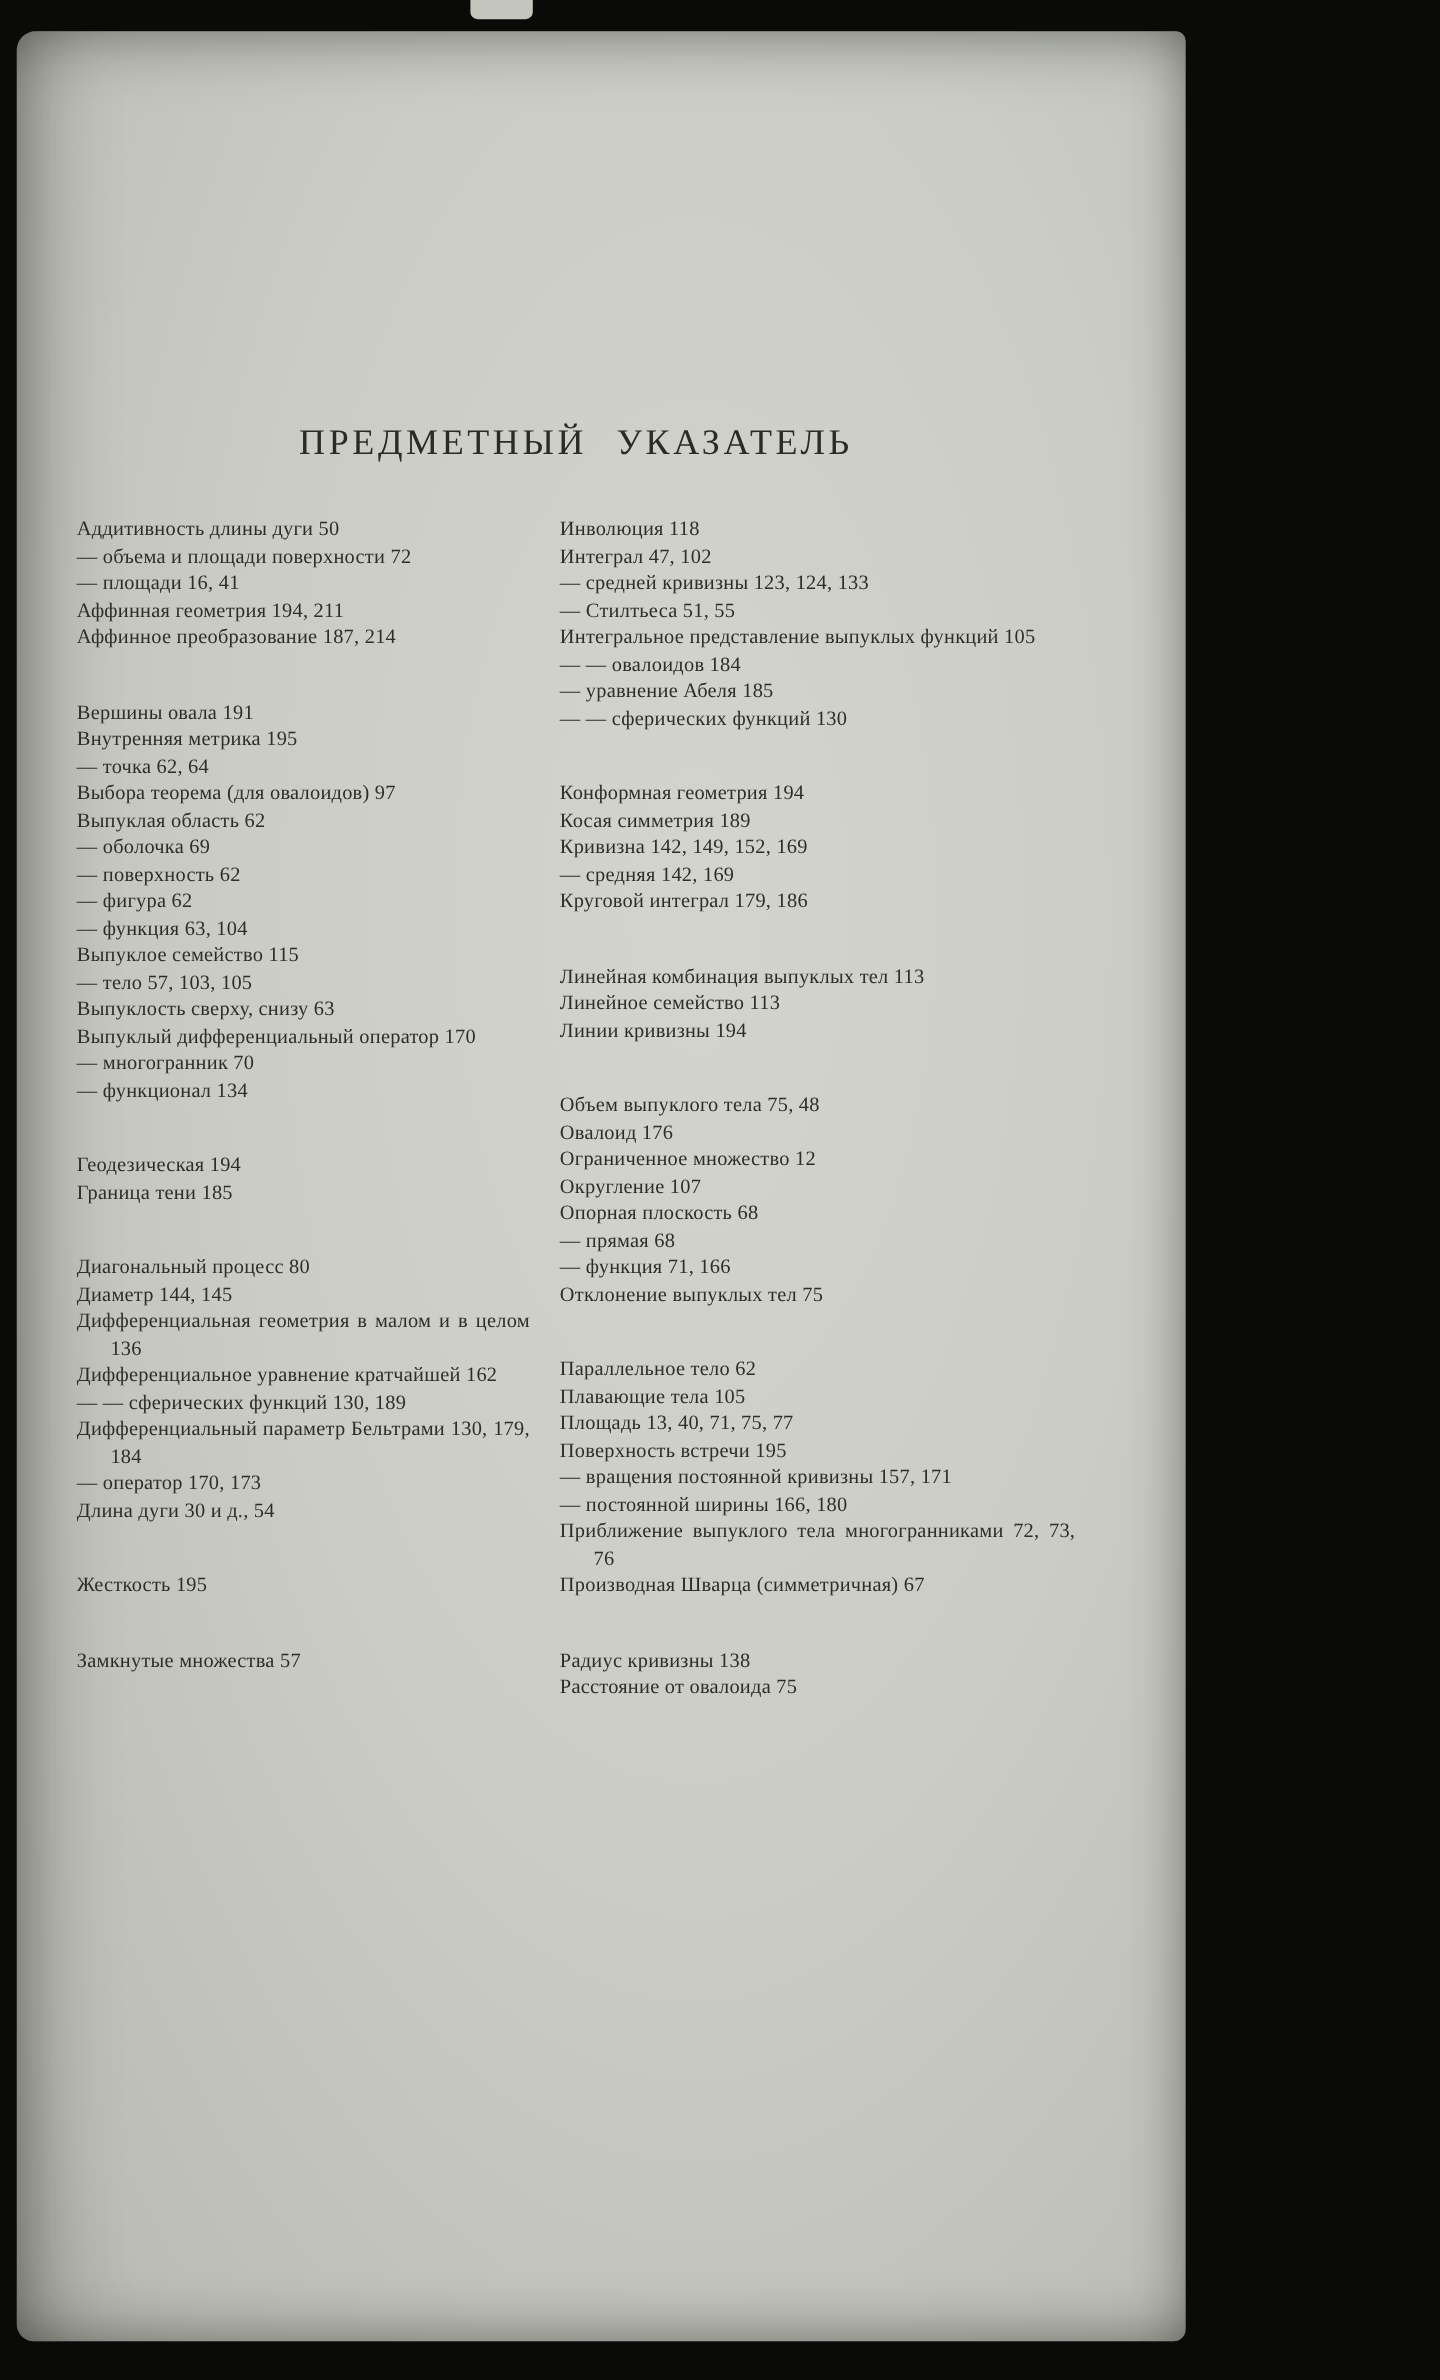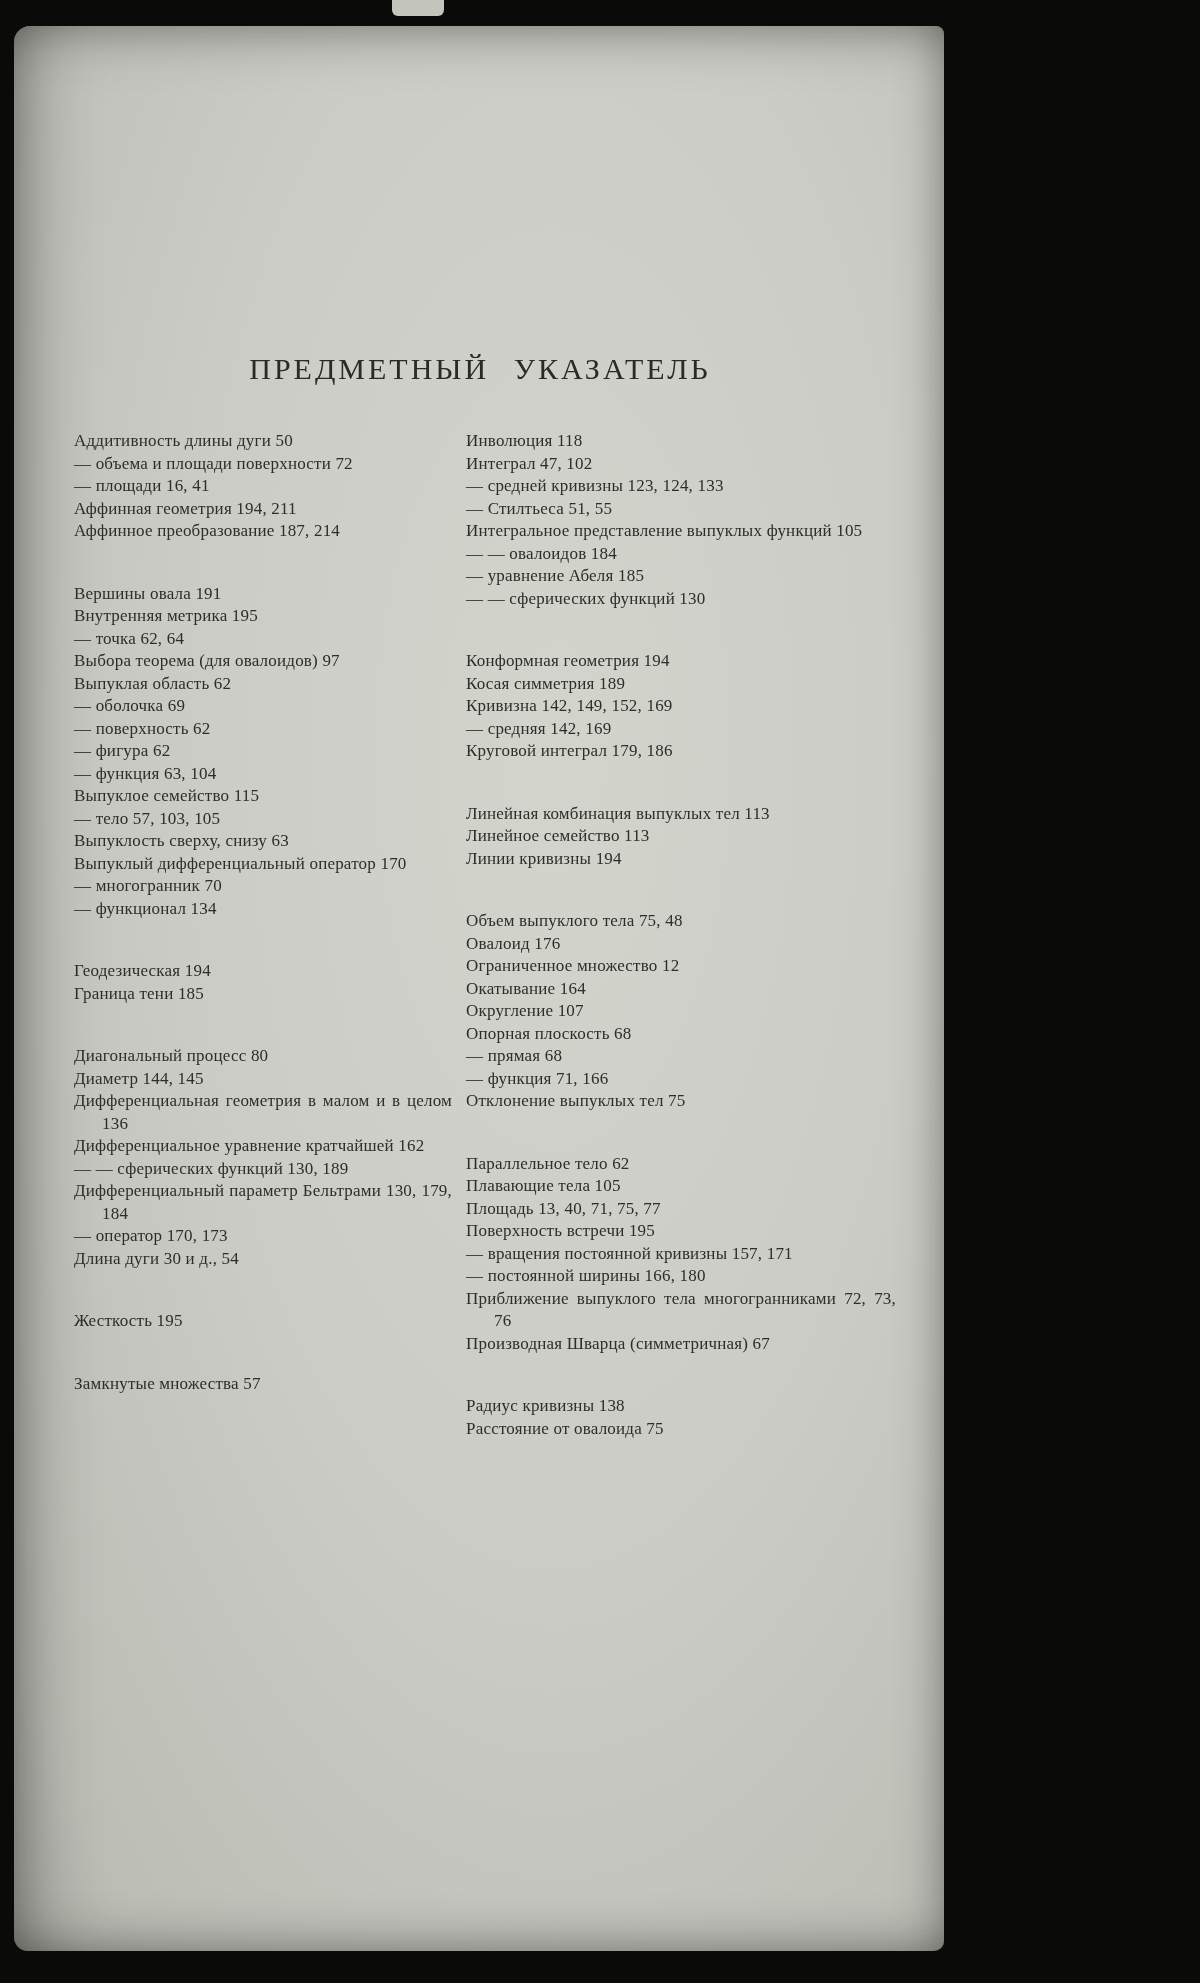--- a/index.html
+++ b/index.html
@@ -9,20 +9,21 @@
     height: 1983px;
     background: #0a0a09;
     overflow: hidden;
     font-family: "Liberation Serif", "DejaVu Serif", serif;
   }
   .scan-frame {
     position: relative;
     width: 960px;
     height: 1983px;
     background: #0a0a09;
+    padding-left: 44px;
   }
   
   .scan-notch {
     position: absolute;
     left: 392px; top: 0;
     width: 52px; height: 16px;
     background: #d8d9d2;
     border-radius: 0 0 6px 6px;
     opacity: .9;
   }
@@ -48,22 +49,21 @@
     text-align: center;
     font-size: 30px;
     letter-spacing: 3px;
     word-spacing: 14px;
     color: #2b2a26;
     margin: 0 0 44px 0;
     font-weight: 500;
   }
   .columns {
     display: flex;
-    gap: 14px;
-    justify-content: flex-end;
+    gap: 25px;
   }
   .col {
     font-size: 17px;
     line-height: 22.5px;
     text-align: justify;
     letter-spacing: .2px;
   }
   .col-left  { width: 378px; }
   .col-right { width: 430px; }
   .index-group { margin: 0 0 40px 0; }
@@ -149,21 +149,20 @@
             </div>
             <div class="index-group">
               <p class="entry">Линейная комбинация выпуклых тел 113</p>
               <p class="entry">Линейное семейство 113</p>
               <p class="entry">Линии кривизны 194</p>
             </div>
             <div class="index-group">
               <p class="entry">Объем выпуклого тела 75, 48</p>
               <p class="entry">Овалоид 176</p>
               <p class="entry">Ограниченное множество 12</p>
-              <p class="entry">Окатывание 164</p>
               <p class="entry">Округление 107</p>
               <p class="entry">Опорная плоскость 68</p>
               <p class="entry">— прямая 68</p>
               <p class="entry">— функция 71, 166</p>
               <p class="entry">Отклонение выпуклых тел 75</p>
             </div>
             <div class="index-group">
               <p class="entry">Параллельное тело 62</p>
               <p class="entry">Плавающие тела 105</p>
               <p class="entry">Площадь 13, 40, 71, 75, 77</p>

